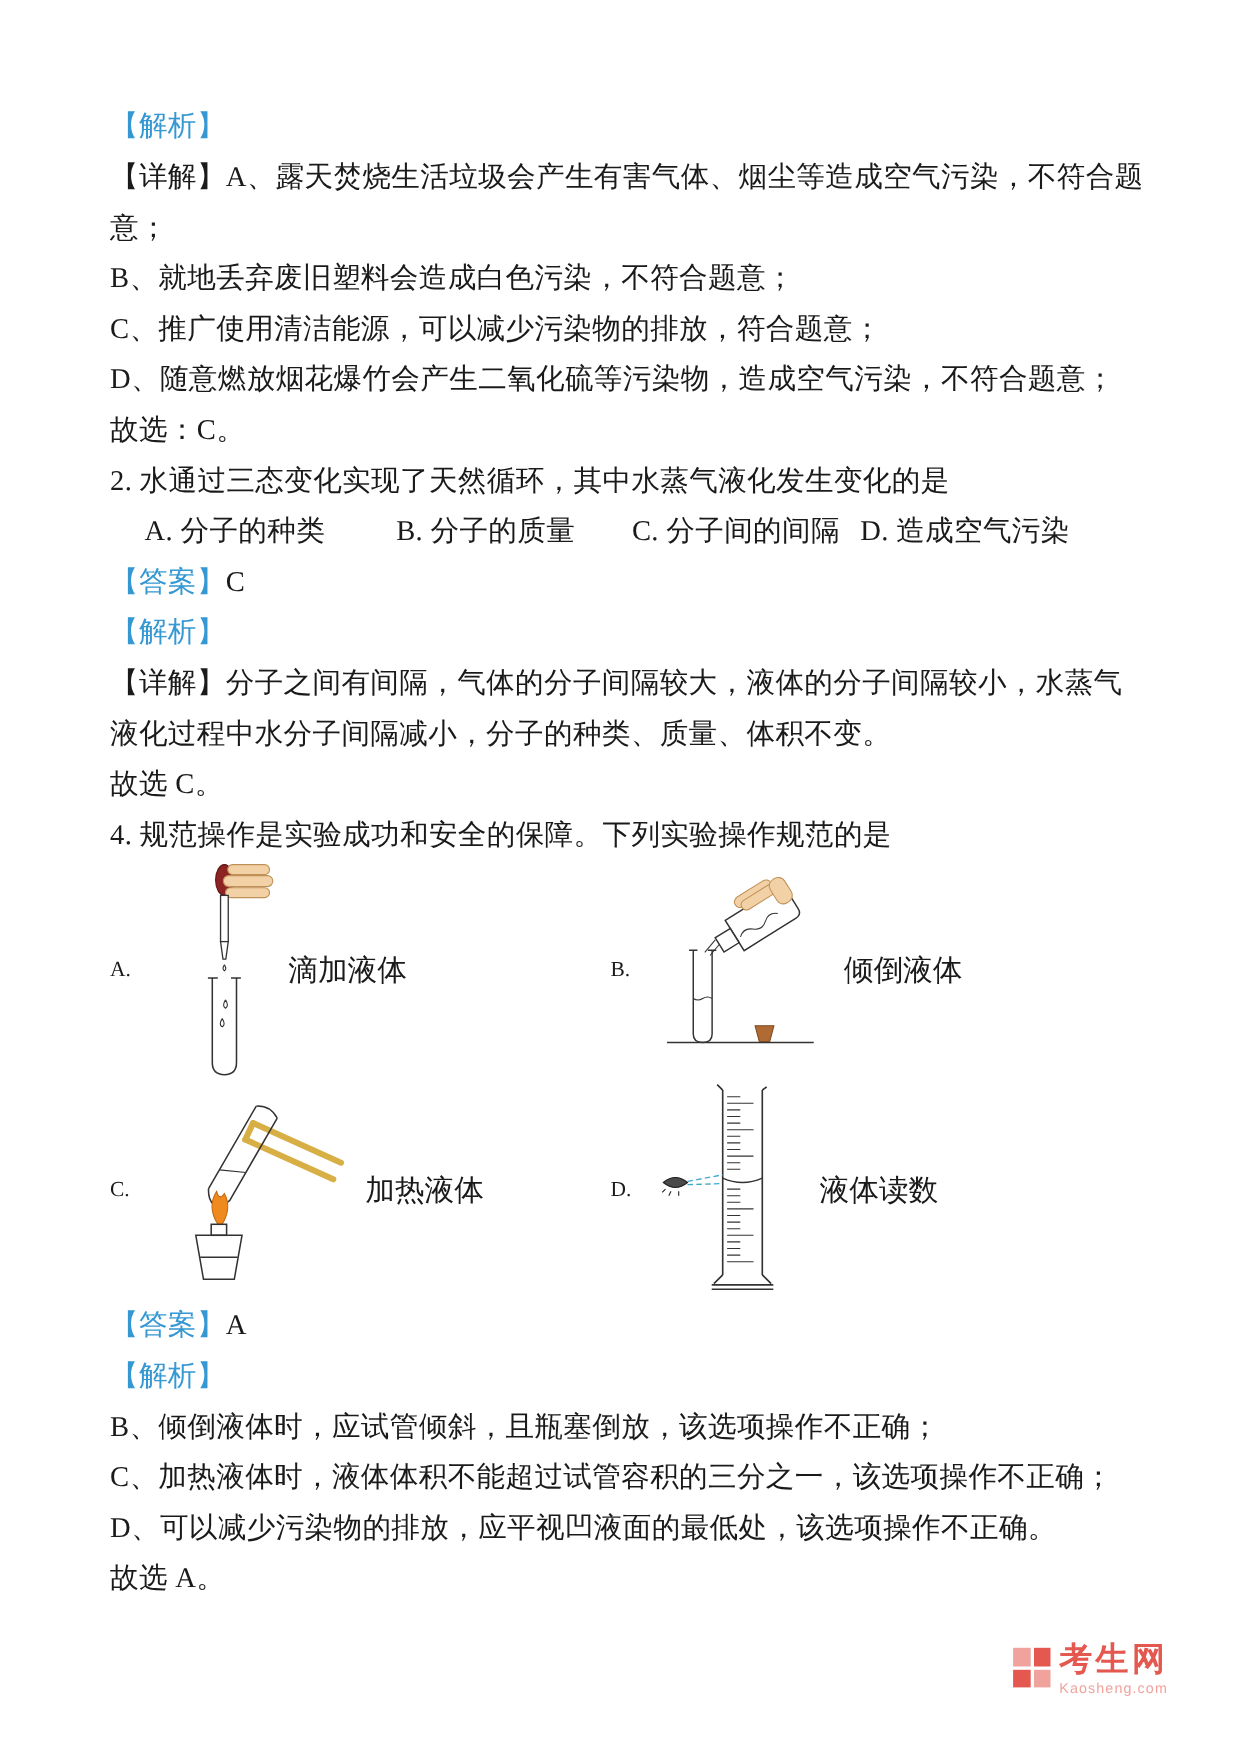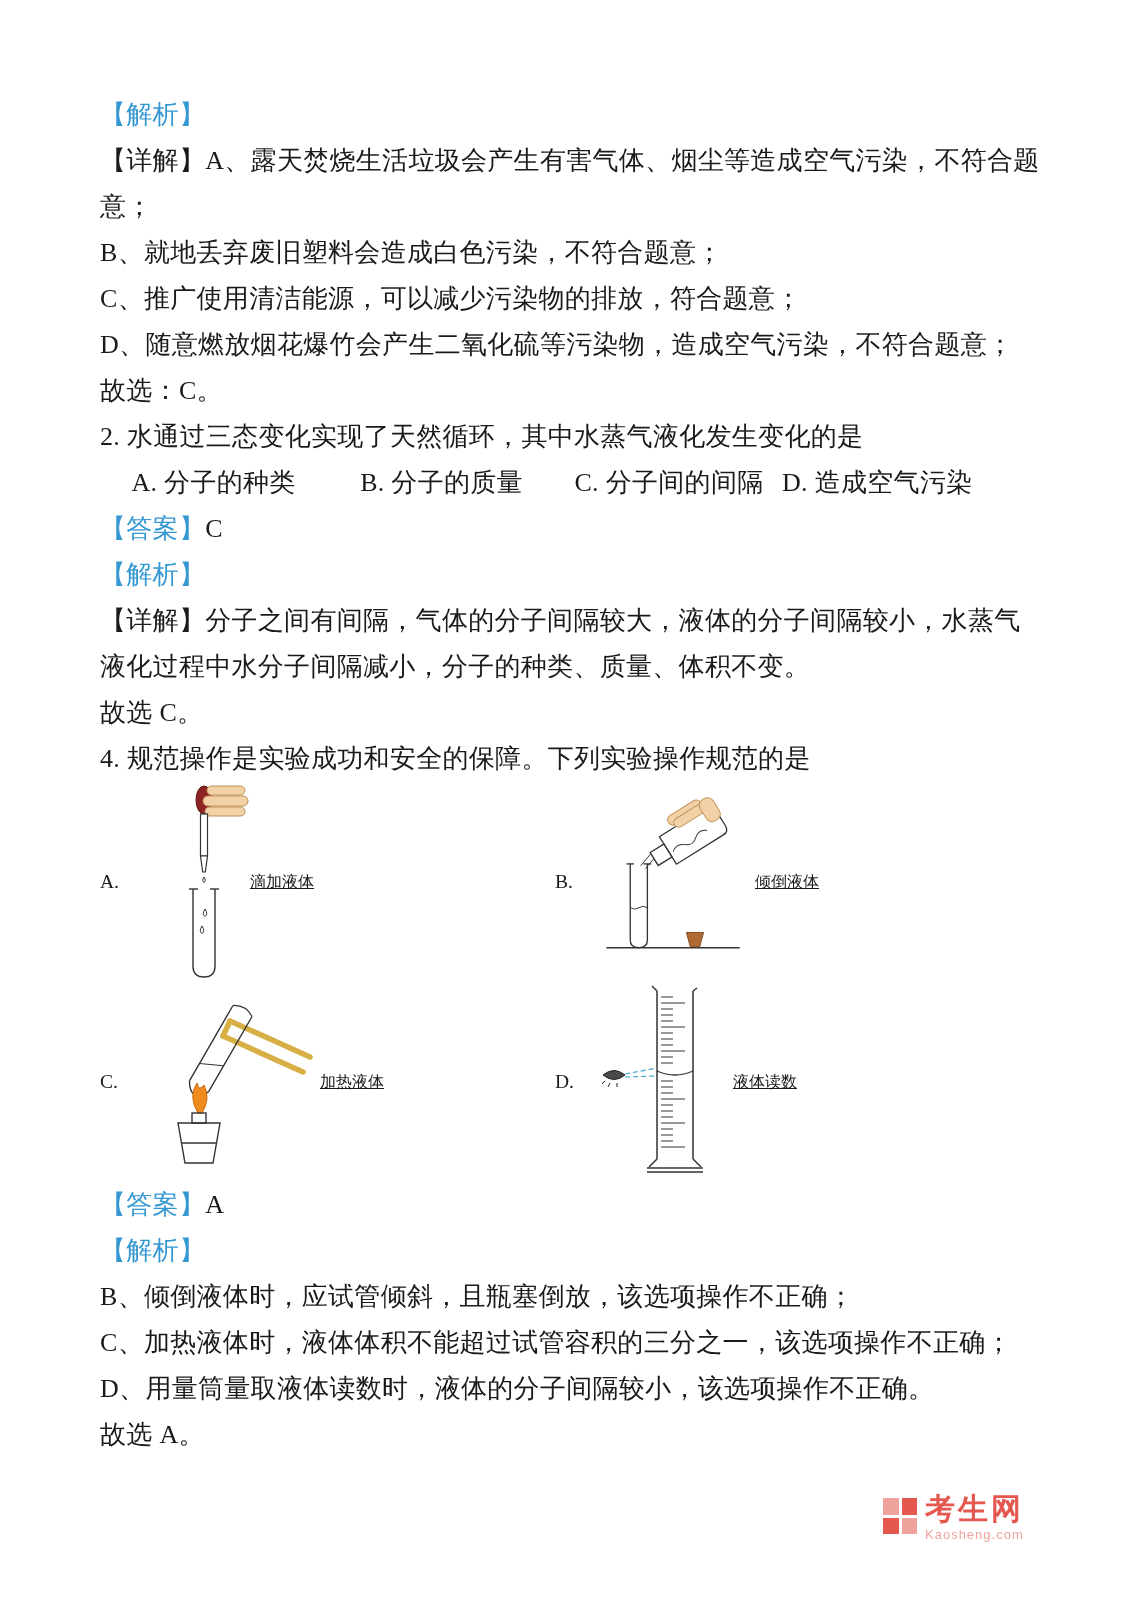--- a/index.html
+++ b/index.html
@@ -16,23 +16,23 @@
   .content{position:absolute;left:100px;top:92px;width:940px;}
   .line{margin:0;font-size:26px;line-height:46px;letter-spacing:0.3px;}
   .blue{color:var(--bracket-blue);}
   .options .opt{display:inline-block;text-align:center;}
   .opt-a{width:227px;}
   .opt-b{width:229px;}
   .opt-c{width:226px;}
   .fig-row{display:flex;height:200px;align-items:center;}
   .fig-cell{display:flex;align-items:center;width:455px;}
   .fig-letter{font-size:19.5px;flex:0 0 34px;}
-  .fig-caption{font-size:16px;white-space:nowrap;text-decoration:underline;}
+  .fig-caption{font-size:27px;margin-left:12px;white-space:nowrap;}
   svg{display:block;}
-  .logo{position:absolute;left:883px;top:1492px;display:flex;align-items:flex-start;}
+  .logo{position:absolute;left:921px;top:1492px;display:flex;align-items:flex-start;}
   .logo-icon{width:34px;height:36px;margin-right:8px;margin-top:6px;display:grid;
     grid-template-columns:1fr 1fr;grid-template-rows:1fr 1fr;gap:3px;}
   .logo-icon span{display:block;}
   .logo-icon span:nth-child(1){background:var(--logo-pink);}
   .logo-icon span:nth-child(2){background:var(--logo-red);}
   .logo-icon span:nth-child(3){background:var(--logo-red);}
   .logo-icon span:nth-child(4){background:var(--logo-pink);}
   .logo-text .brand{font-size:30px;font-weight:bold;color:var(--logo-red);
     font-family:"Liberation Sans","DejaVu Sans",sans-serif;letter-spacing:3px;line-height:1.15;}
   .logo-text .domain{font-size:13px;color:var(--logo-pink);
@@ -177,21 +177,21 @@
           </g>
         </svg>
         <span class="fig-caption">液体读数</span>
       </div>
     </div>
 
     <p class="line"><span class="blue">【答案】</span><span>A</span></p>
     <p class="line blue">【解析】</p>
     <p class="line">B、倾倒液体时，应试管倾斜，且瓶塞倒放，该选项操作不正确；</p>
     <p class="line">C、加热液体时，液体体积不能超过试管容积的三分之一，该选项操作不正确；</p>
-    <p class="line">D、用量筒量取液体读数时，液体的分子间隔较小，该选项操作不正确。</p>
+    <p class="line">D、可以减少污染物的排放，应平视凹液面的最低处，该选项操作不正确。</p>
     <p class="line">故选 A。</p>
 
   </div>
 
   <div class="logo">
     <div class="logo-icon">
         <span></span>
         <span></span>
         <span></span>
         <span></span>

